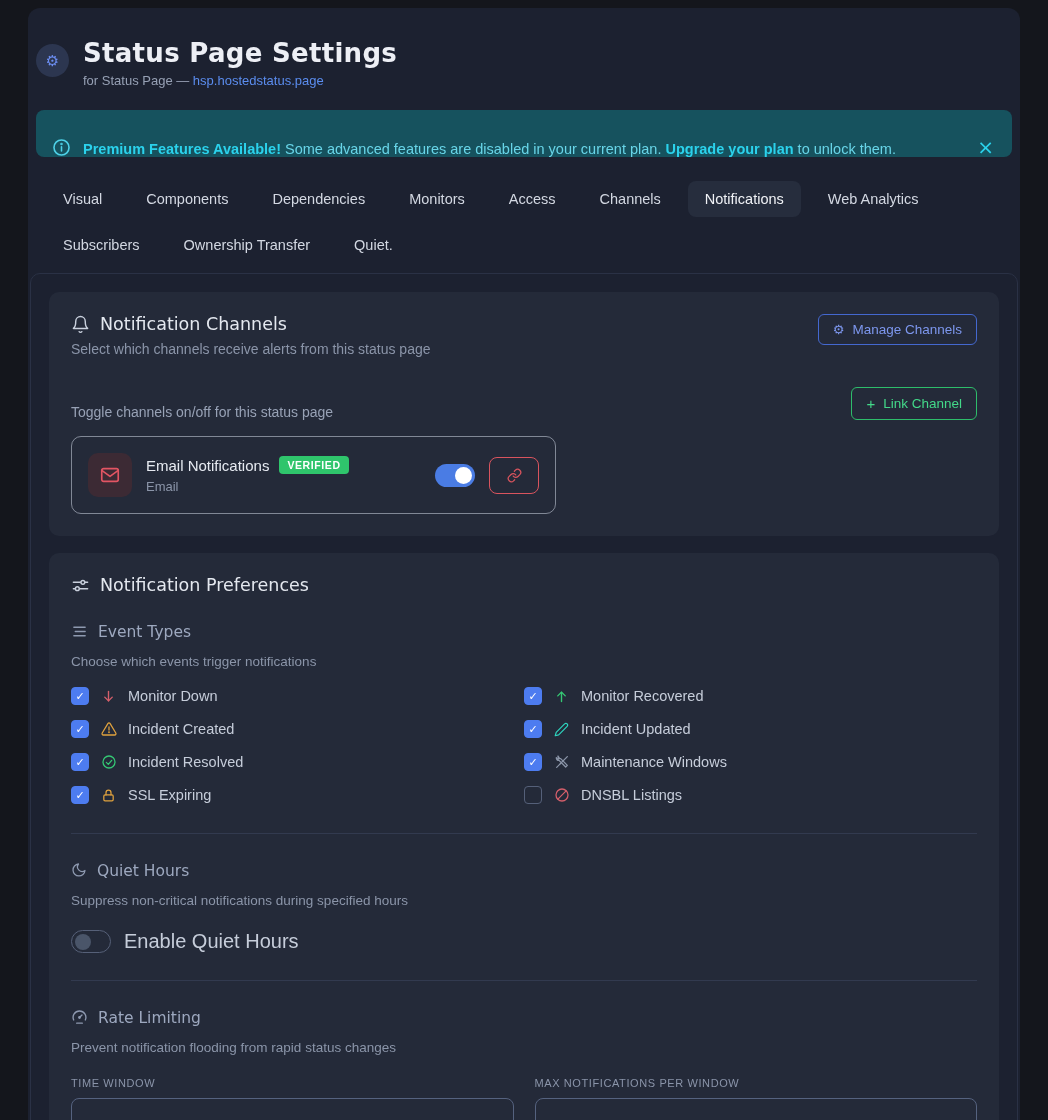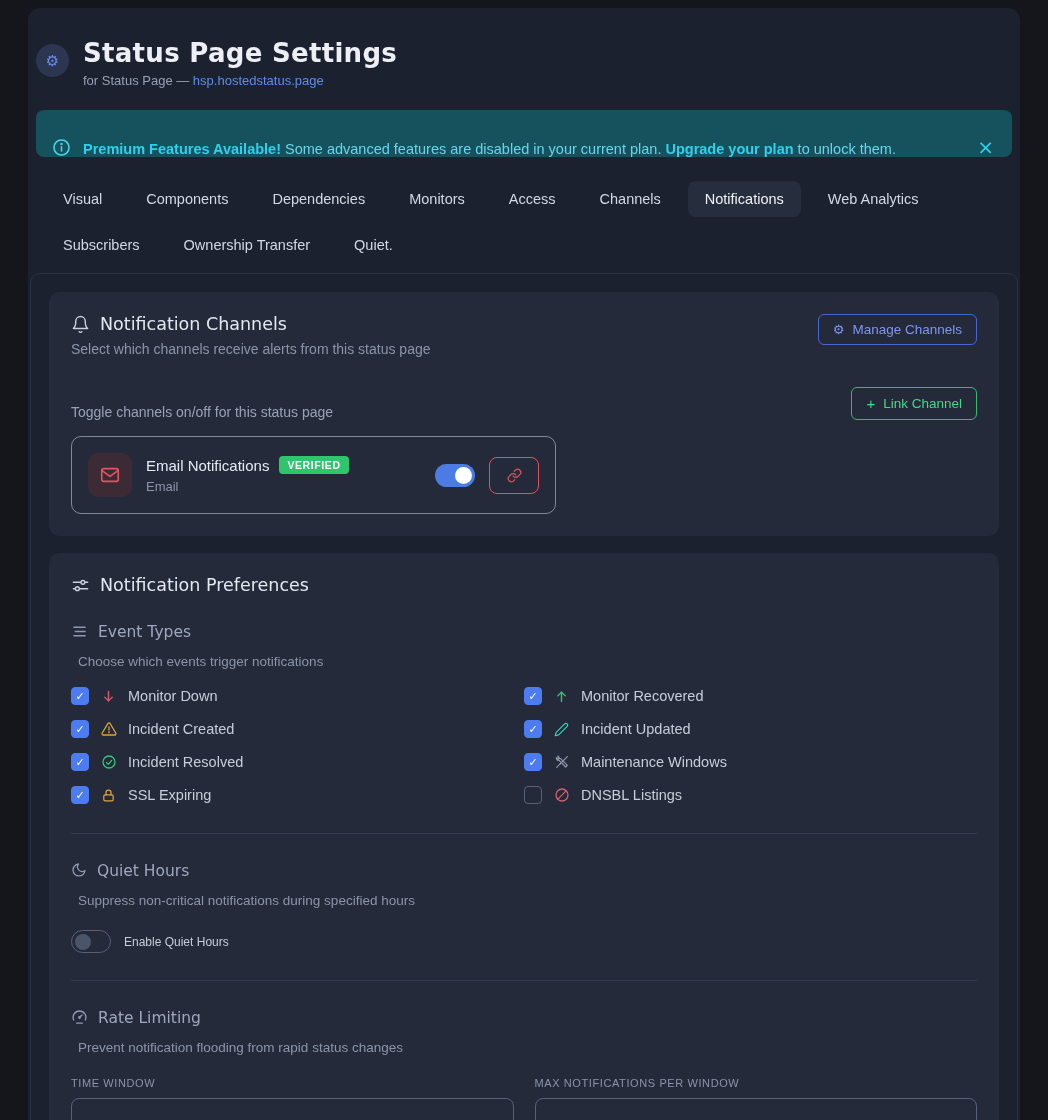--- a/index.html
+++ b/index.html
@@ -61,35 +61,35 @@
   .toggle.on .knob { position:absolute; right:3px; top:3px; width:17px; height:17px; border-radius:50%; background:#fff; }
   .toggle.off { background:transparent; border:1.5px solid #566078; }
   .toggle.off .knob { position:absolute; left:3px; top:2.5px; width:16px; height:16px; border-radius:50%; background:#4a5569; }
 
   .link-btn { width:50px; height:37px; border-radius:8px; border:1px solid #d9545e; background:transparent; color:#d9545e; display:flex; align-items:center; justify-content:center; cursor:pointer; flex:0 0 auto; }
 
   
   .sub-block { margin-top:28px; }
   .sub-title { display:flex; align-items:flex-start; gap:10px; font-family:"DejaVu Sans", sans-serif; font-size:15.5px; color:#9da8bf; }
   .sub-title .icon { display:flex; color:#8e99b0; }
-  .sub-sub { font-size:13.5px; color:#8b95a9; margin-top:13px;margin-left:7px; }
+  .sub-sub { font-size:13.5px; color:#8b95a9; margin-top:13px; }
 
   .event-grid { display:grid; grid-template-columns:1fr 1fr; gap:11px 0; margin-top:16px; }
   .event-item { display:flex; align-items:center; gap:11px; height:22px; cursor:pointer; }
   .checkbox { width:18px; height:18px; border-radius:4px; border:1.5px solid #556079; flex:0 0 auto; display:flex; align-items:center; justify-content:center; font-size:11px; color:transparent; }
   .checkbox.checked { background:#4d7cf0; border-color:#4d7cf0; color:#fff; }
   .ev-icon { display:flex; width:17px; justify-content:center; }
   .ev-label { font-size:14.5px; color:#c6cdda; }
   .c-red { color:#d55f6b; } .c-orange { color:#e0a23e; } .c-green { color:#35c874; }
   .c-teal { color:#2dd4bf; } .c-gray { color:#8b95a8; }
 
   .divider { border-top:1px solid #323a4f; margin:27px 0 0; }
 
   .toggle-row { display:flex; align-items:center; gap:13px; margin-top:22px; }
-  .toggle-label { font-size:12px; color:#c6cdda; }
+  .toggle-label { font-size:20px; color:#c6cdda; }
 
   
   .rate-grid { display:grid; grid-template-columns:1fr 1fr; gap:21px; margin-top:22px; }
   .field-label { font-size:11px; letter-spacing:.6px; color:#8a94a9; margin-bottom:9px; }
   .select, .num-wrap { height:37px; border:1px solid #55627f; border-radius:8px; background:transparent; display:flex; align-items:center; padding:0 12px; font-size:15px; color:#e2e6ee; position:relative; cursor:pointer; }
 
   svg { display:block; }
 </style>
 </head>
 <body>

